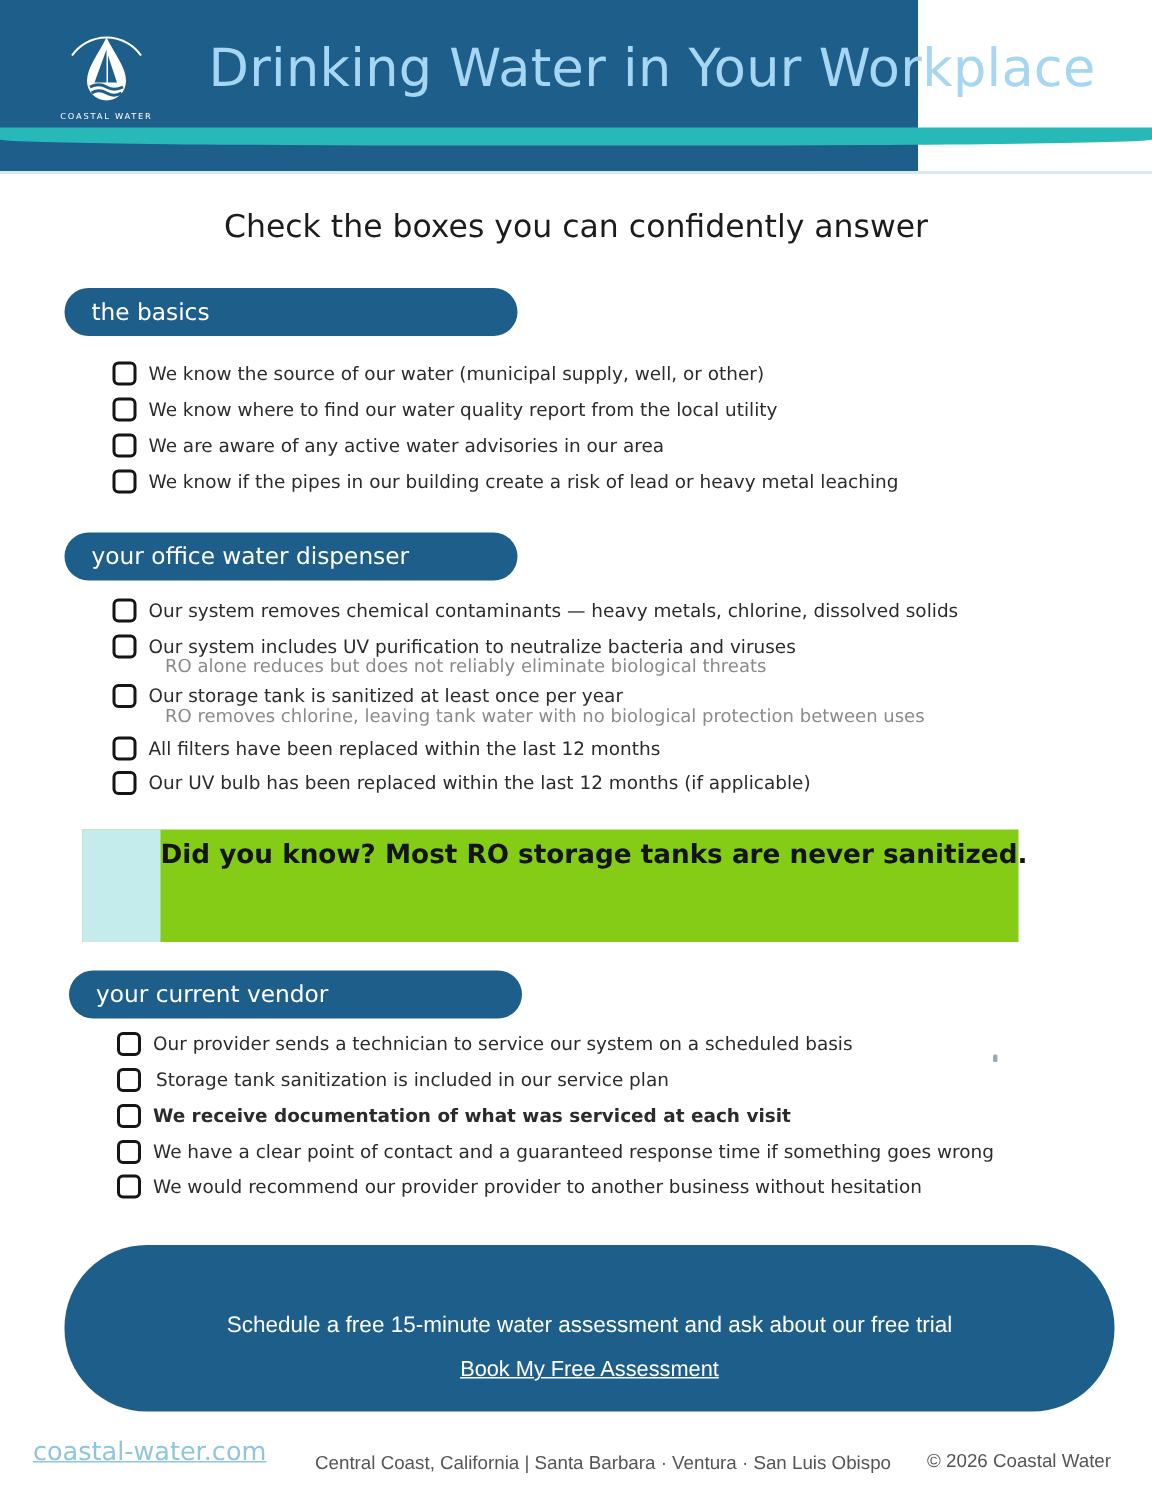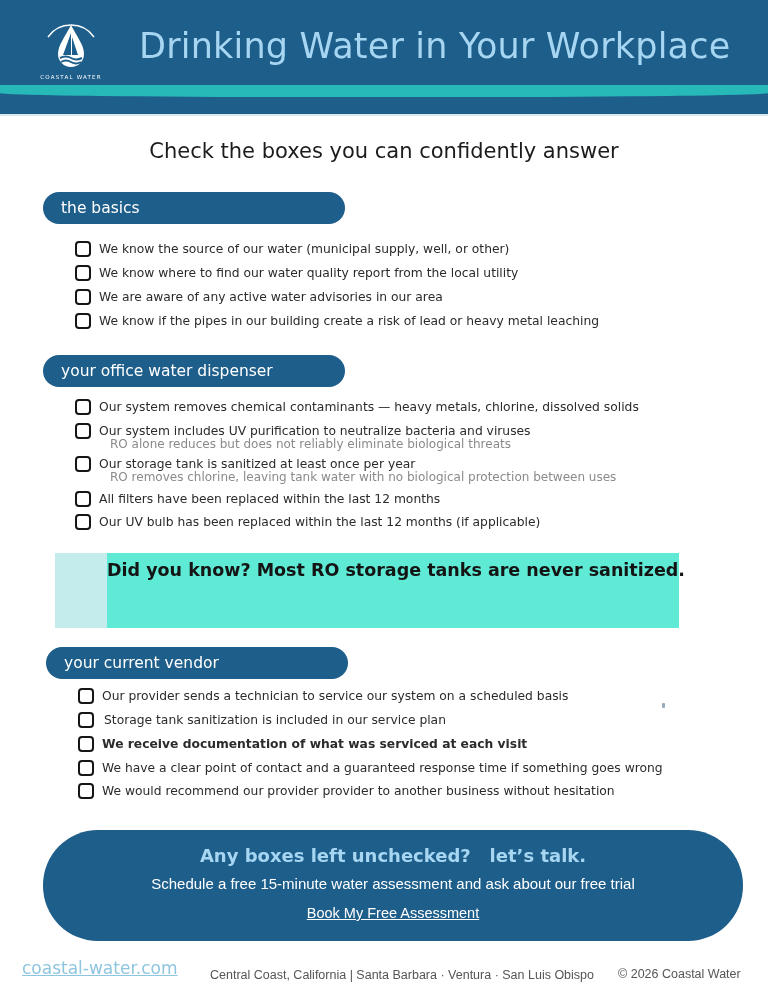--- a/index.html
+++ b/index.html
@@ -1,34 +1,34 @@
 <!DOCTYPE html>
 <html><head>
 <meta charset="utf-8">
 <style>
   * { box-sizing: border-box; margin: 0; padding: 0; }
   html, body { width: 768px; height: 998px; background: #ffffff; overflow: hidden; }
   body { font-family: "Liberation Sans", sans-serif; color: #2b2b2b; position: relative; }
 
-  .header { position: absolute; left: 0; top: 0; width: 768px; height: 116px; background: #1e5e8a; }
+  .header { position: absolute; left: 0; top: 0; width: 612px; height: 116px; background: #1e5e8a; }
   .header .stripe { position: absolute; left: 0; top: 85px; width: 768px; height: 12px; background: #27b8b8; border-radius: 0 0 40% 40% / 0 0 4px 4px; }
   .header .bottom-line { position: absolute; left: 0; top: 114px; width: 768px; height: 2px; background: #d9e8ea; }
   .logo { position: absolute; left: 38px; top: 15px; width: 66px; height: 66px; }
   .page-title { position: absolute; left: 139px; top: 26px; font-family: "DejaVu Sans", sans-serif; font-size: 35px; color: #a6d6f2; letter-spacing: 0.2px; font-weight: normal; white-space: nowrap; }
 
   .subtitle { position: absolute; left: 0; width: 768px; top: 139px; text-align: center; font-family: "DejaVu Sans", sans-serif; font-size: 21px; color: #1c1c1c; }
 
   .pill { position: absolute; height: 32px; width: 302px; background: #1e5e8a; border-radius: 16px; color: #ffffff; font-family: "DejaVu Sans", sans-serif; font-size: 15.5px; line-height: 32px; padding-left: 18px; }
 
   .item { position: absolute; display: flex; align-items: flex-start; }
   .cb { width: 16px; height: 16px; border: 2px solid #151515; border-radius: 4px; margin-right: 8px; flex: 0 0 16px; background: #fff; cursor: pointer; }
   .item-text { font-family: "DejaVu Sans", sans-serif; font-size: 12.3px; color: #2b2b2b; line-height: 16px; white-space: nowrap; }
   .item-note { position: absolute; font-family: "DejaVu Sans", sans-serif; font-size: 12px; color: #8a8a8a; white-space: nowrap; }
 
-  .callout { position: absolute; left: 55px; top: 553px; width: 624px; height: 75px; background: #5eead4; }
+  .callout { position: absolute; left: 55px; top: 553px; width: 624px; height: 75px; background: #84cc16; }
   .callout .accent { position: absolute; left: 0; top: 0; width: 52px; height: 75px; background: #c4ecec; }
   .callout-title { position: absolute; left: 52px; right: 0; top: 7px; text-align: center; font-family: "DejaVu Sans", sans-serif; font-weight: bold; font-size: 17.5px; color: #141414; white-space: nowrap; }
   .callout-body { position: absolute; left: 92px; width: 540px; top: 30px; text-align: center; font-family: "Liberation Sans", sans-serif; font-size: 13.5px; color: #3d5a60; line-height: 19px; }
 
   .cta { position: absolute; left: 43px; top: 830px; width: 700px; height: 111px; background: #1e5e8a; border-radius: 55px; text-align: center; }
   .cta-title { position: absolute; left: 0; right: 0; top: 15px; font-family: "DejaVu Sans", sans-serif; font-weight: bold; font-size: 18px; color: #a6d6f2; white-space: pre; }
   .cta-body { position: absolute; left: 0; right: 0; top: 45px; font-family: "Liberation Sans", sans-serif; font-size: 15px; color: #ffffff; }
   .cta-link { position: absolute; left: 0; right: 0; top: 75px; font-family: "Liberation Sans", sans-serif; font-size: 14.5px; color: #ffffff; text-decoration: underline; cursor: pointer; }
 
   .footer-link { position: absolute; left: 22px; top: 958px; font-family: "DejaVu Sans", sans-serif; font-size: 17px; color: #8ec5df; text-decoration: underline; cursor: pointer; }
@@ -125,20 +125,19 @@
   <span class="item-text">We have a clear point of contact and a guaranteed response time if something goes wrong</span>
 </div>
 <div class="item" style="left:78px; top:783px;">
   <span class="cb"></span>
   <span class="item-text">We would recommend our provider provider to another business without hesitation</span>
 </div>
 
 <div class="speck"></div>
 
 <div class="cta">
-  <div class="cta-title">Any boxes left unchecked?   let’s talk.</div>
   <div class="cta-body">Schedule a free 15-minute water assessment and ask about our free trial</div>
   <div class="cta-link">Book My Free Assessment</div>
 </div>
 
 <div class="footer-link">coastal-water.com</div>
 <div class="footer-loc">Central Coast, California | Santa Barbara · Ventura · San Luis Obispo</div>
 <div class="footer-copy">© 2026 Coastal Water</div>
 
 </body></html>

